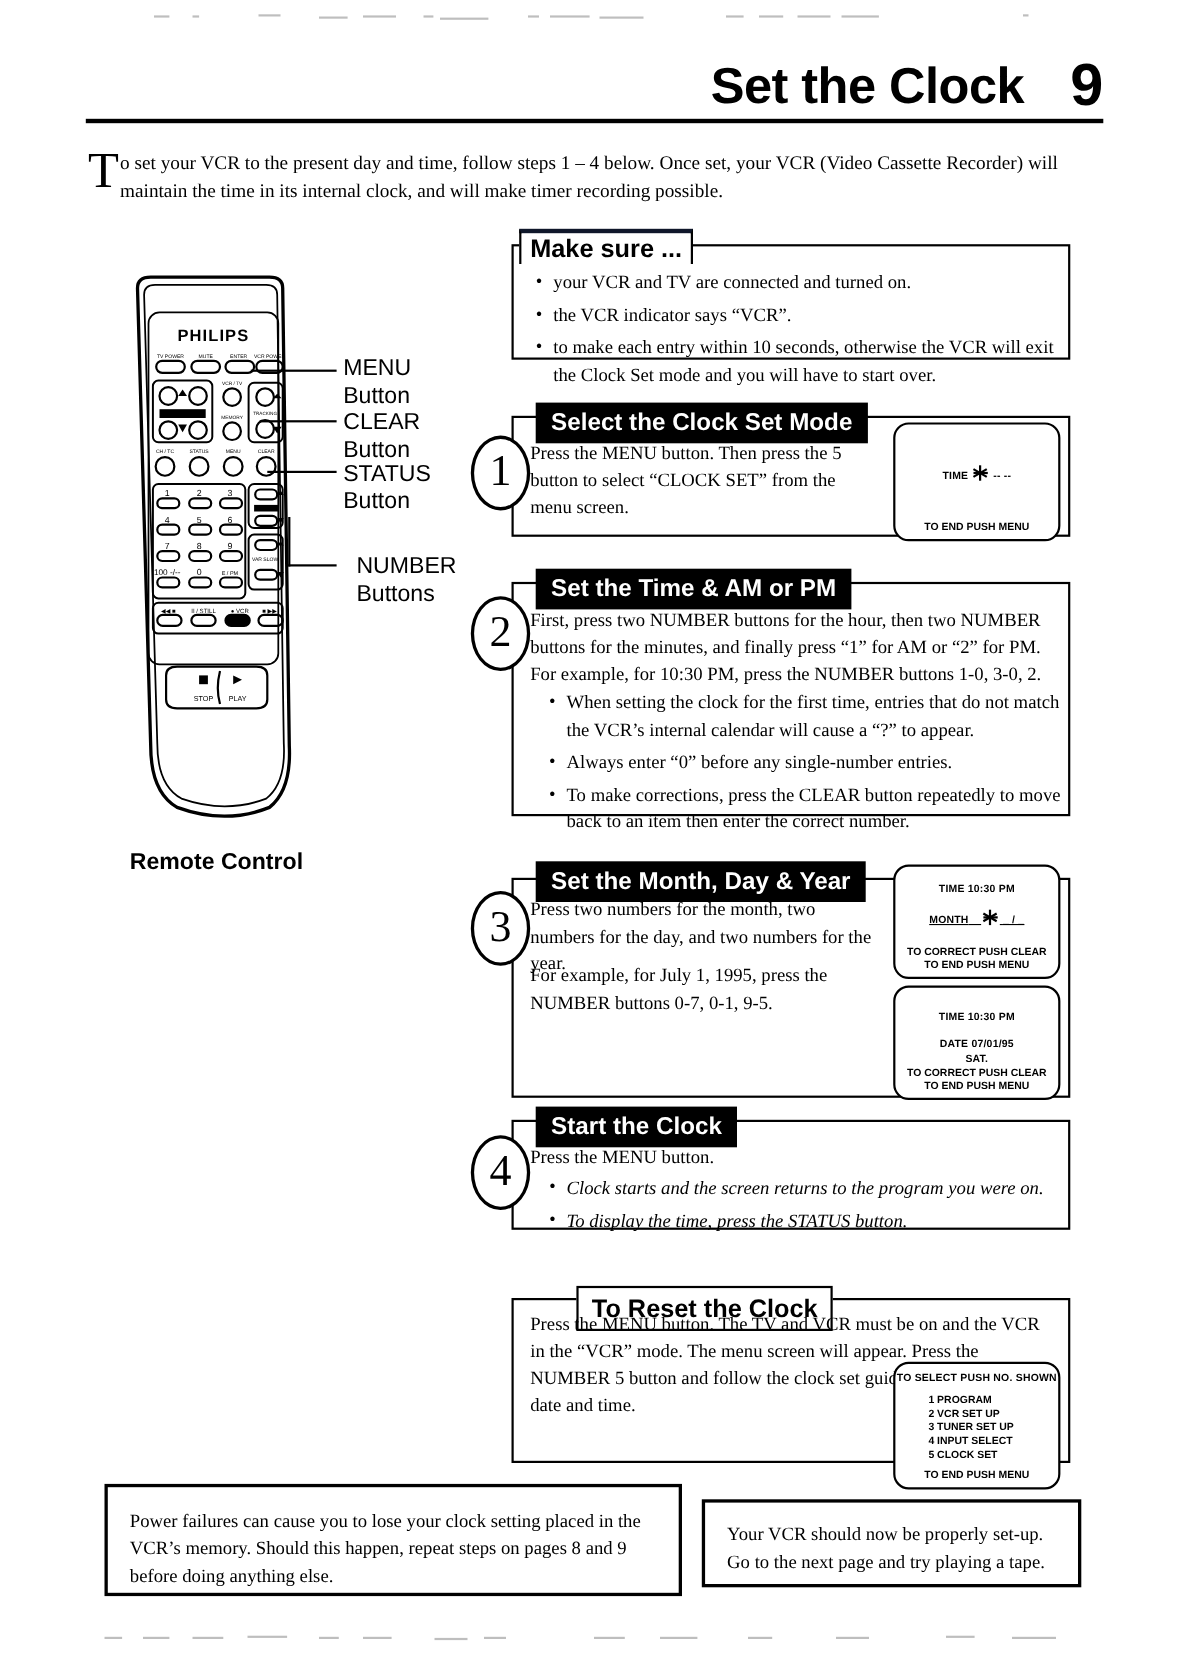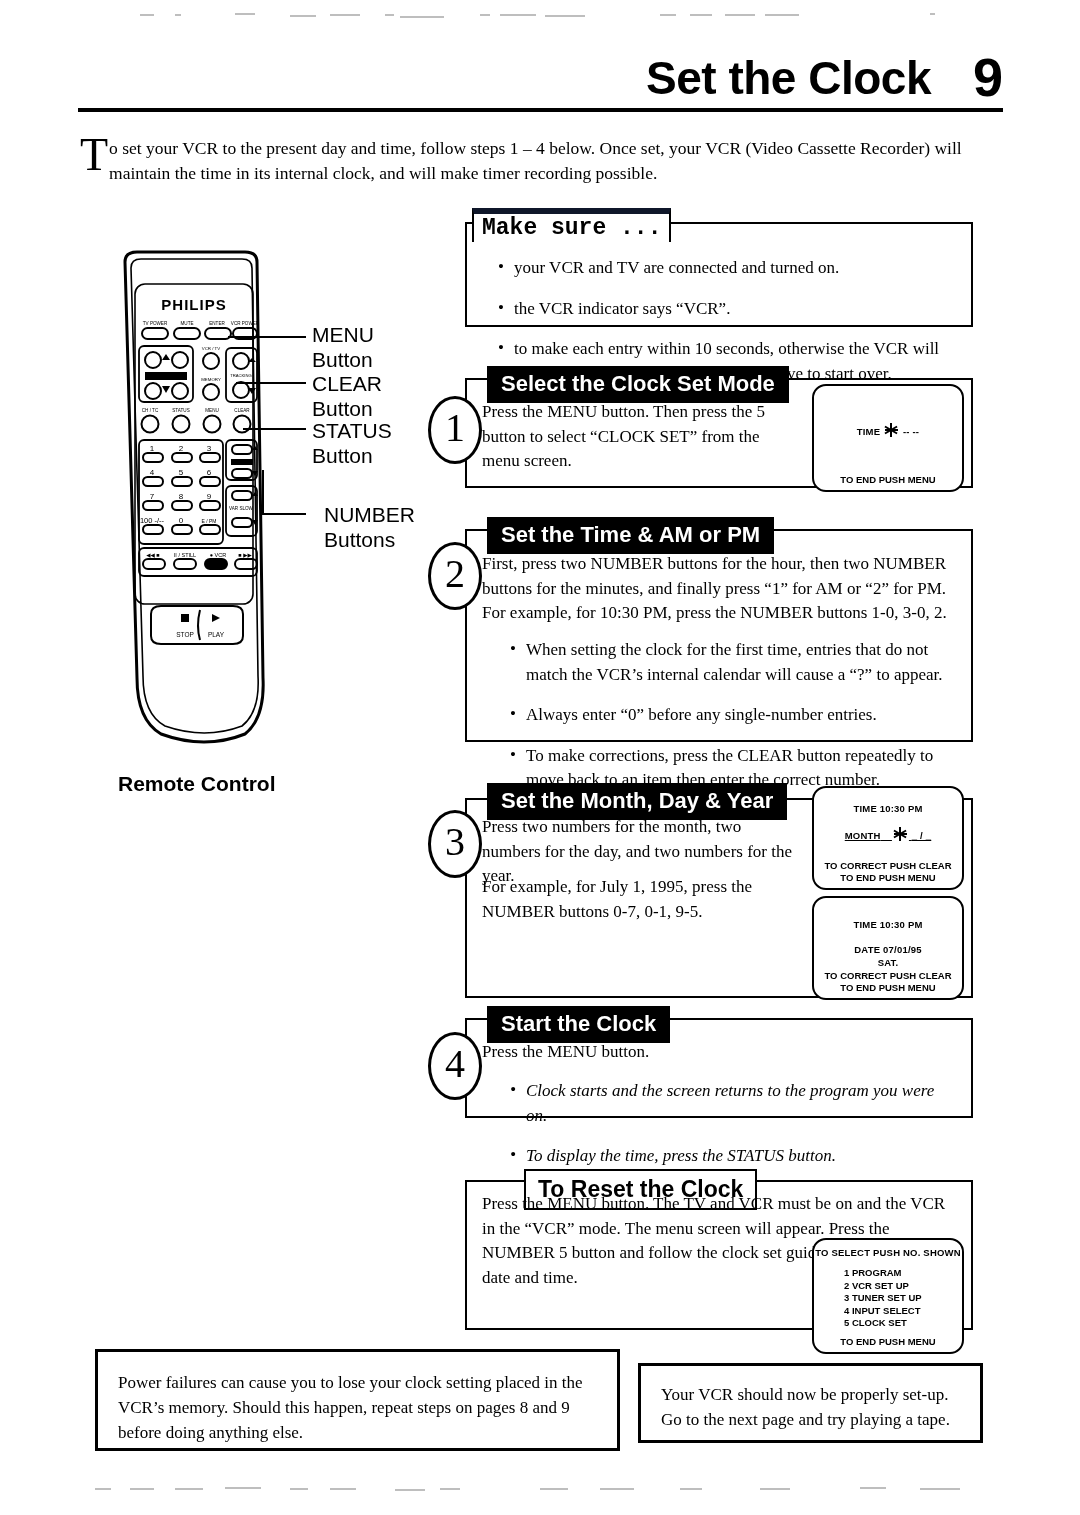--- a/index.html
+++ b/index.html
@@ -22,21 +22,21 @@
 
   
   .intro{position:absolute;left:80px;top:136px;width:905px;font-size:17.5px;line-height:25px;}
   .dropcap{float:left;font-size:46px;line-height:38px;font-weight:normal;
            padding:2px 1px 0 0;margin-top:-2px;font-family:"Liberation Serif",serif;}
 
   
   .box{position:absolute;border:2px solid #000;box-sizing:border-box;}
   .bodytext{font-size:17px;line-height:24.5px;}
   ul.bul{margin:0;padding:0;list-style:none;}
-  ul.bul li{position:relative;padding-left:20px;margin:16px;}
+  ul.bul li{position:relative;padding-left:20px;margin:5px;}
   ul.bul li:before{content:"\2022";position:absolute;left:4px;top:-1px;font-size:17px;}
 
   
   .banner{position:absolute;background:#000;color:#fff;font-family:"Liberation Sans",sans-serif;
           font-weight:bold;font-size:22px;line-height:30px;padding:3px 14px 4px 14px;
           white-space:nowrap;}
   
   .banner-out{position:absolute;background:#fff;color:#000;border:2px solid #000;
           font-family:"Liberation Sans",sans-serif;font-weight:bold;font-size:23px;
           line-height:30px;padding:3px 12px 4px 12px;white-space:nowrap;}
@@ -239,22 +239,22 @@
   </div>
   <div class="callout" style="left:312px;top:502px;margin-left:12px;">
     <div>NUMBER</div>
     <div>Buttons</div>
   </div>
 
   <div class="remote-cap">Remote Control</div>
 
   <div class="box" style="left:465px;top:222px;width:508px;height:105px;"></div>
   <div style="position:absolute;left:472px;top:208px;background:#fff;padding:0 8px;
-              font-family:Liberation Mono, monospace;font-weight:bold;font-size:23px;
-              border-left:2px solid #000;border-top:6px solid #0f172a;border-right:2px solid #000;
+              font-family:Liberation Sans, sans-serif;font-weight:bold;font-size:23px;
+              border-left:2px solid #000;border-top:4px solid #0f172a;border-right:2px solid #000;
               line-height:28px;">Make sure ...</div>
   <ul class="bul bodytext" style="position:absolute;left:478px;top:240px;width:490px;">
     <li>your VCR and TV are connected and turned on.</li>
     <li>the VCR indicator says “VCR”.</li>
     <li>to make each entry within 10 seconds, otherwise the VCR will exit the Clock Set mode and you will have to start over.</li>
   </ul>
 
   <div class="box" style="left:465px;top:378px;width:508px;height:110px;"></div>
   <div class="stepnum" style="left:428px;top:396px;">1</div>
   <div class="banner" style="left:487px;top:366px;">Select the Clock Set Mode</div>

